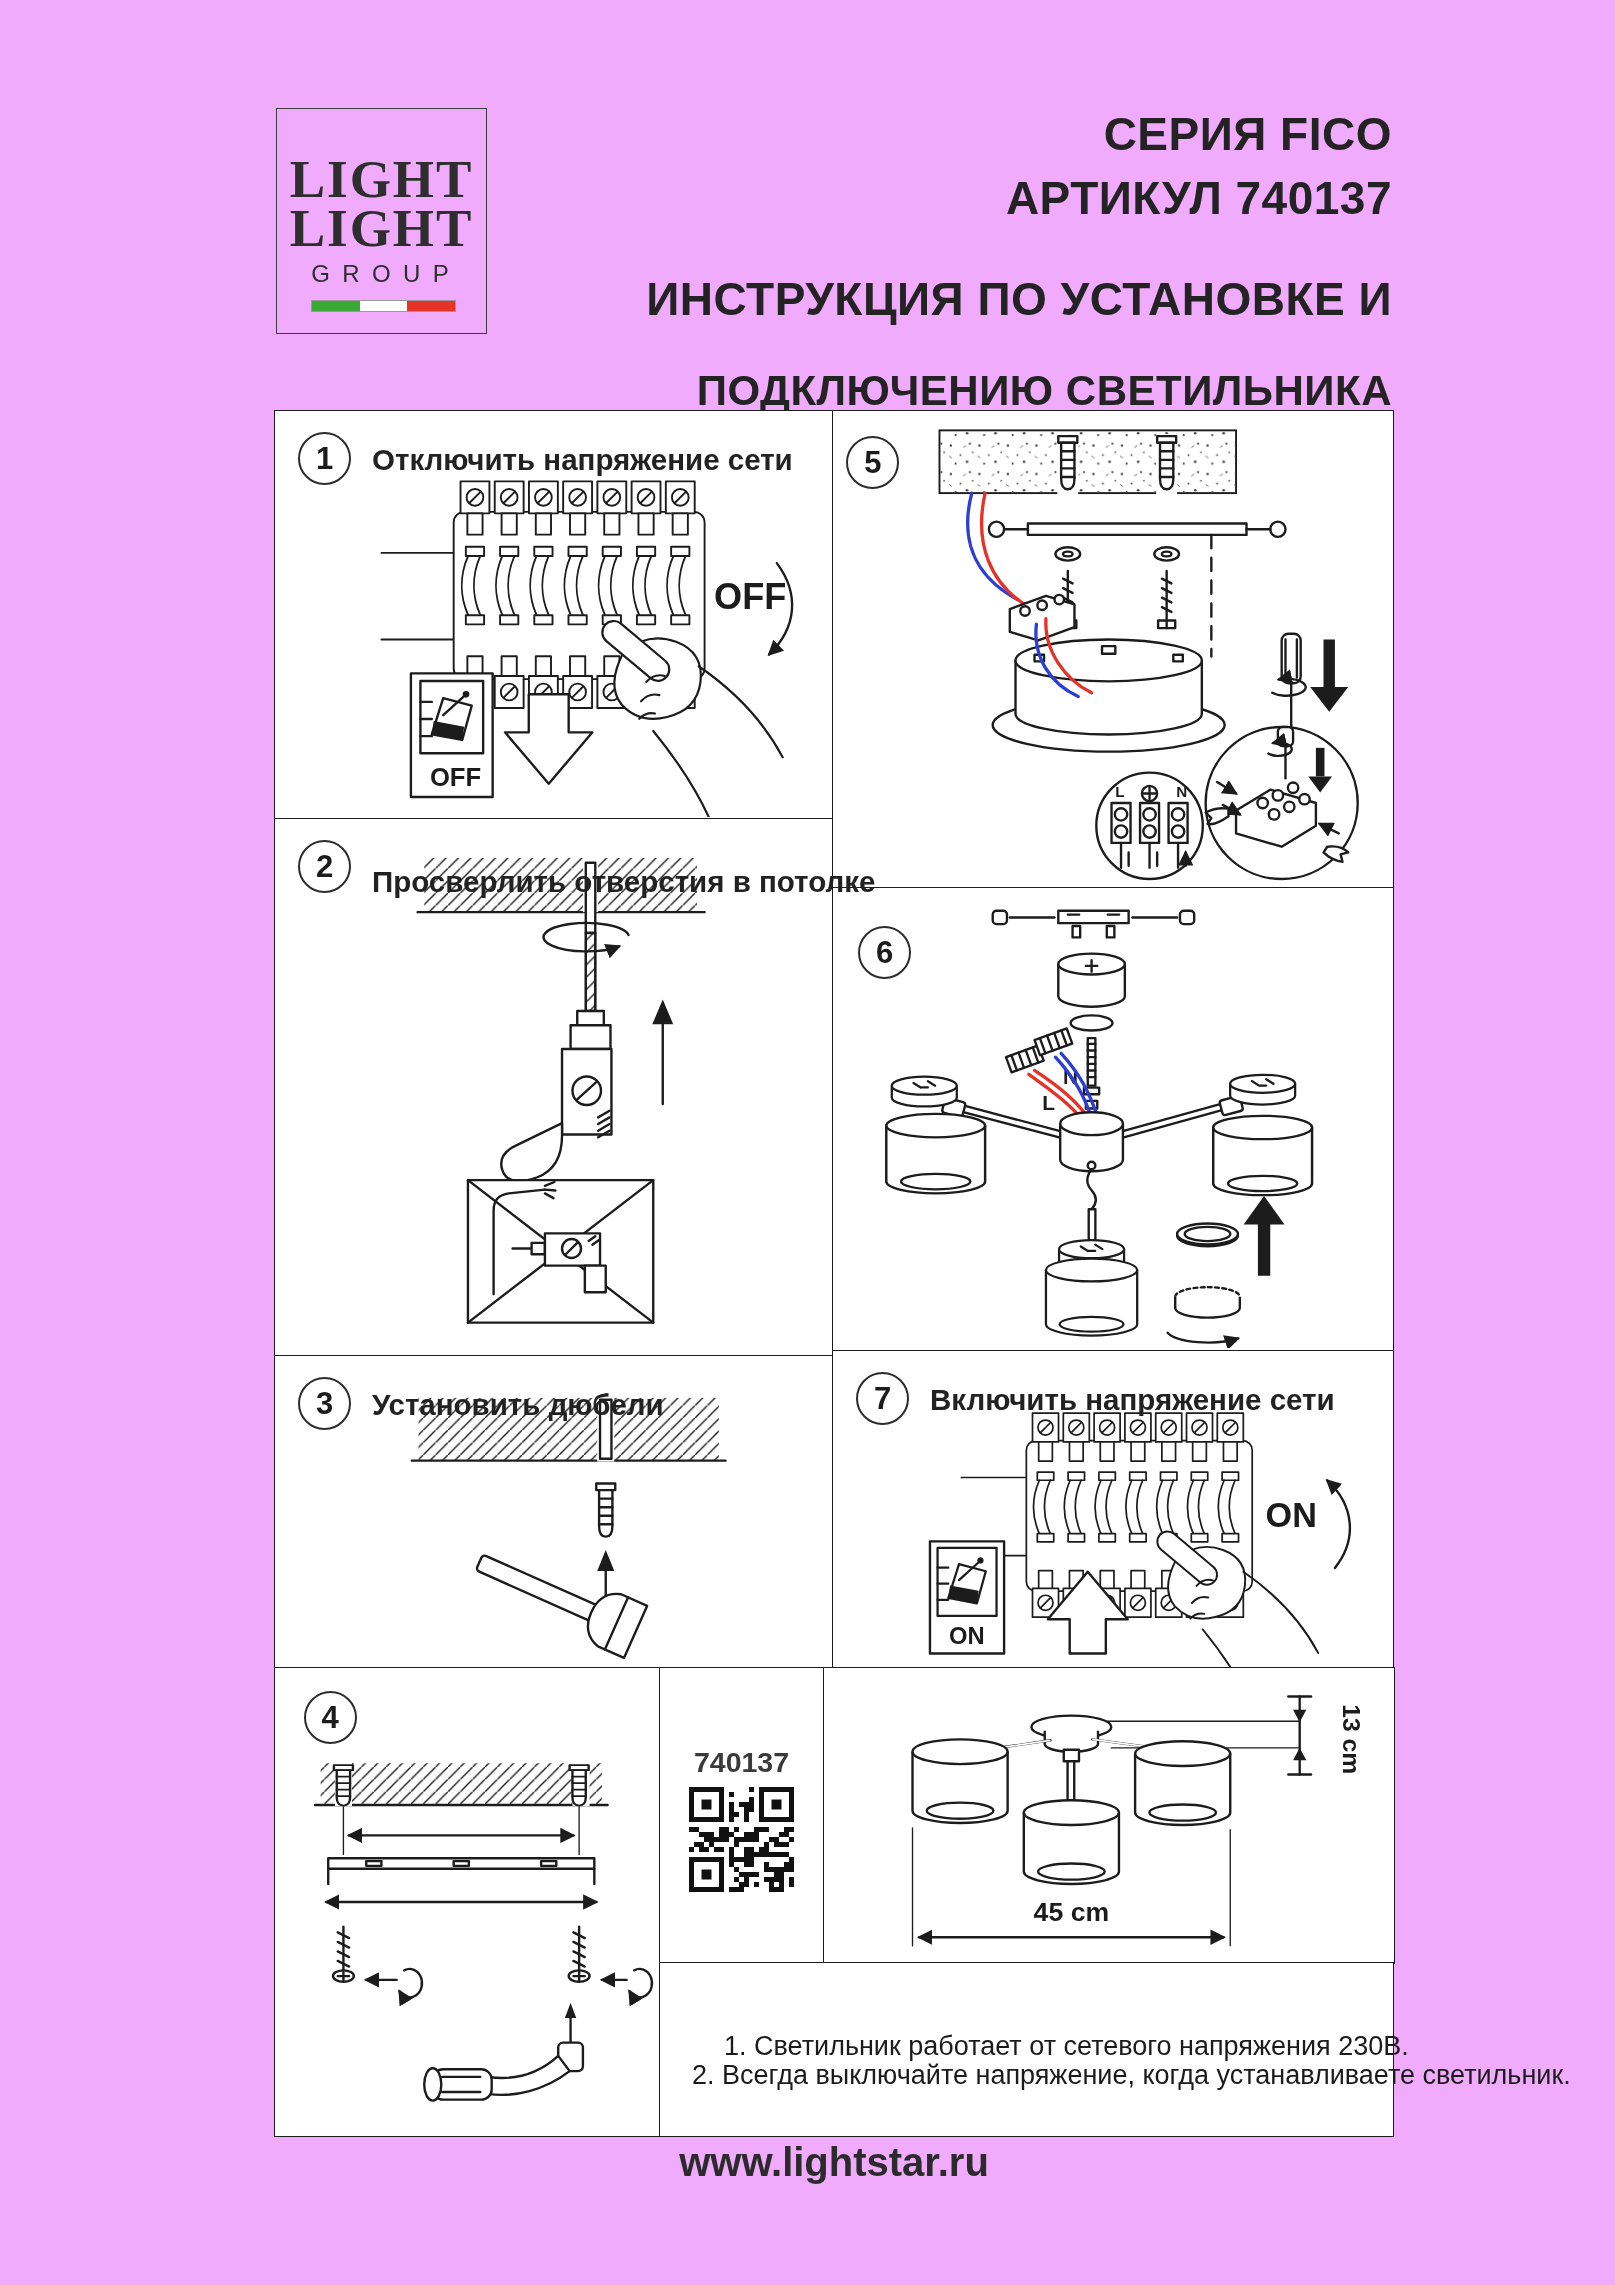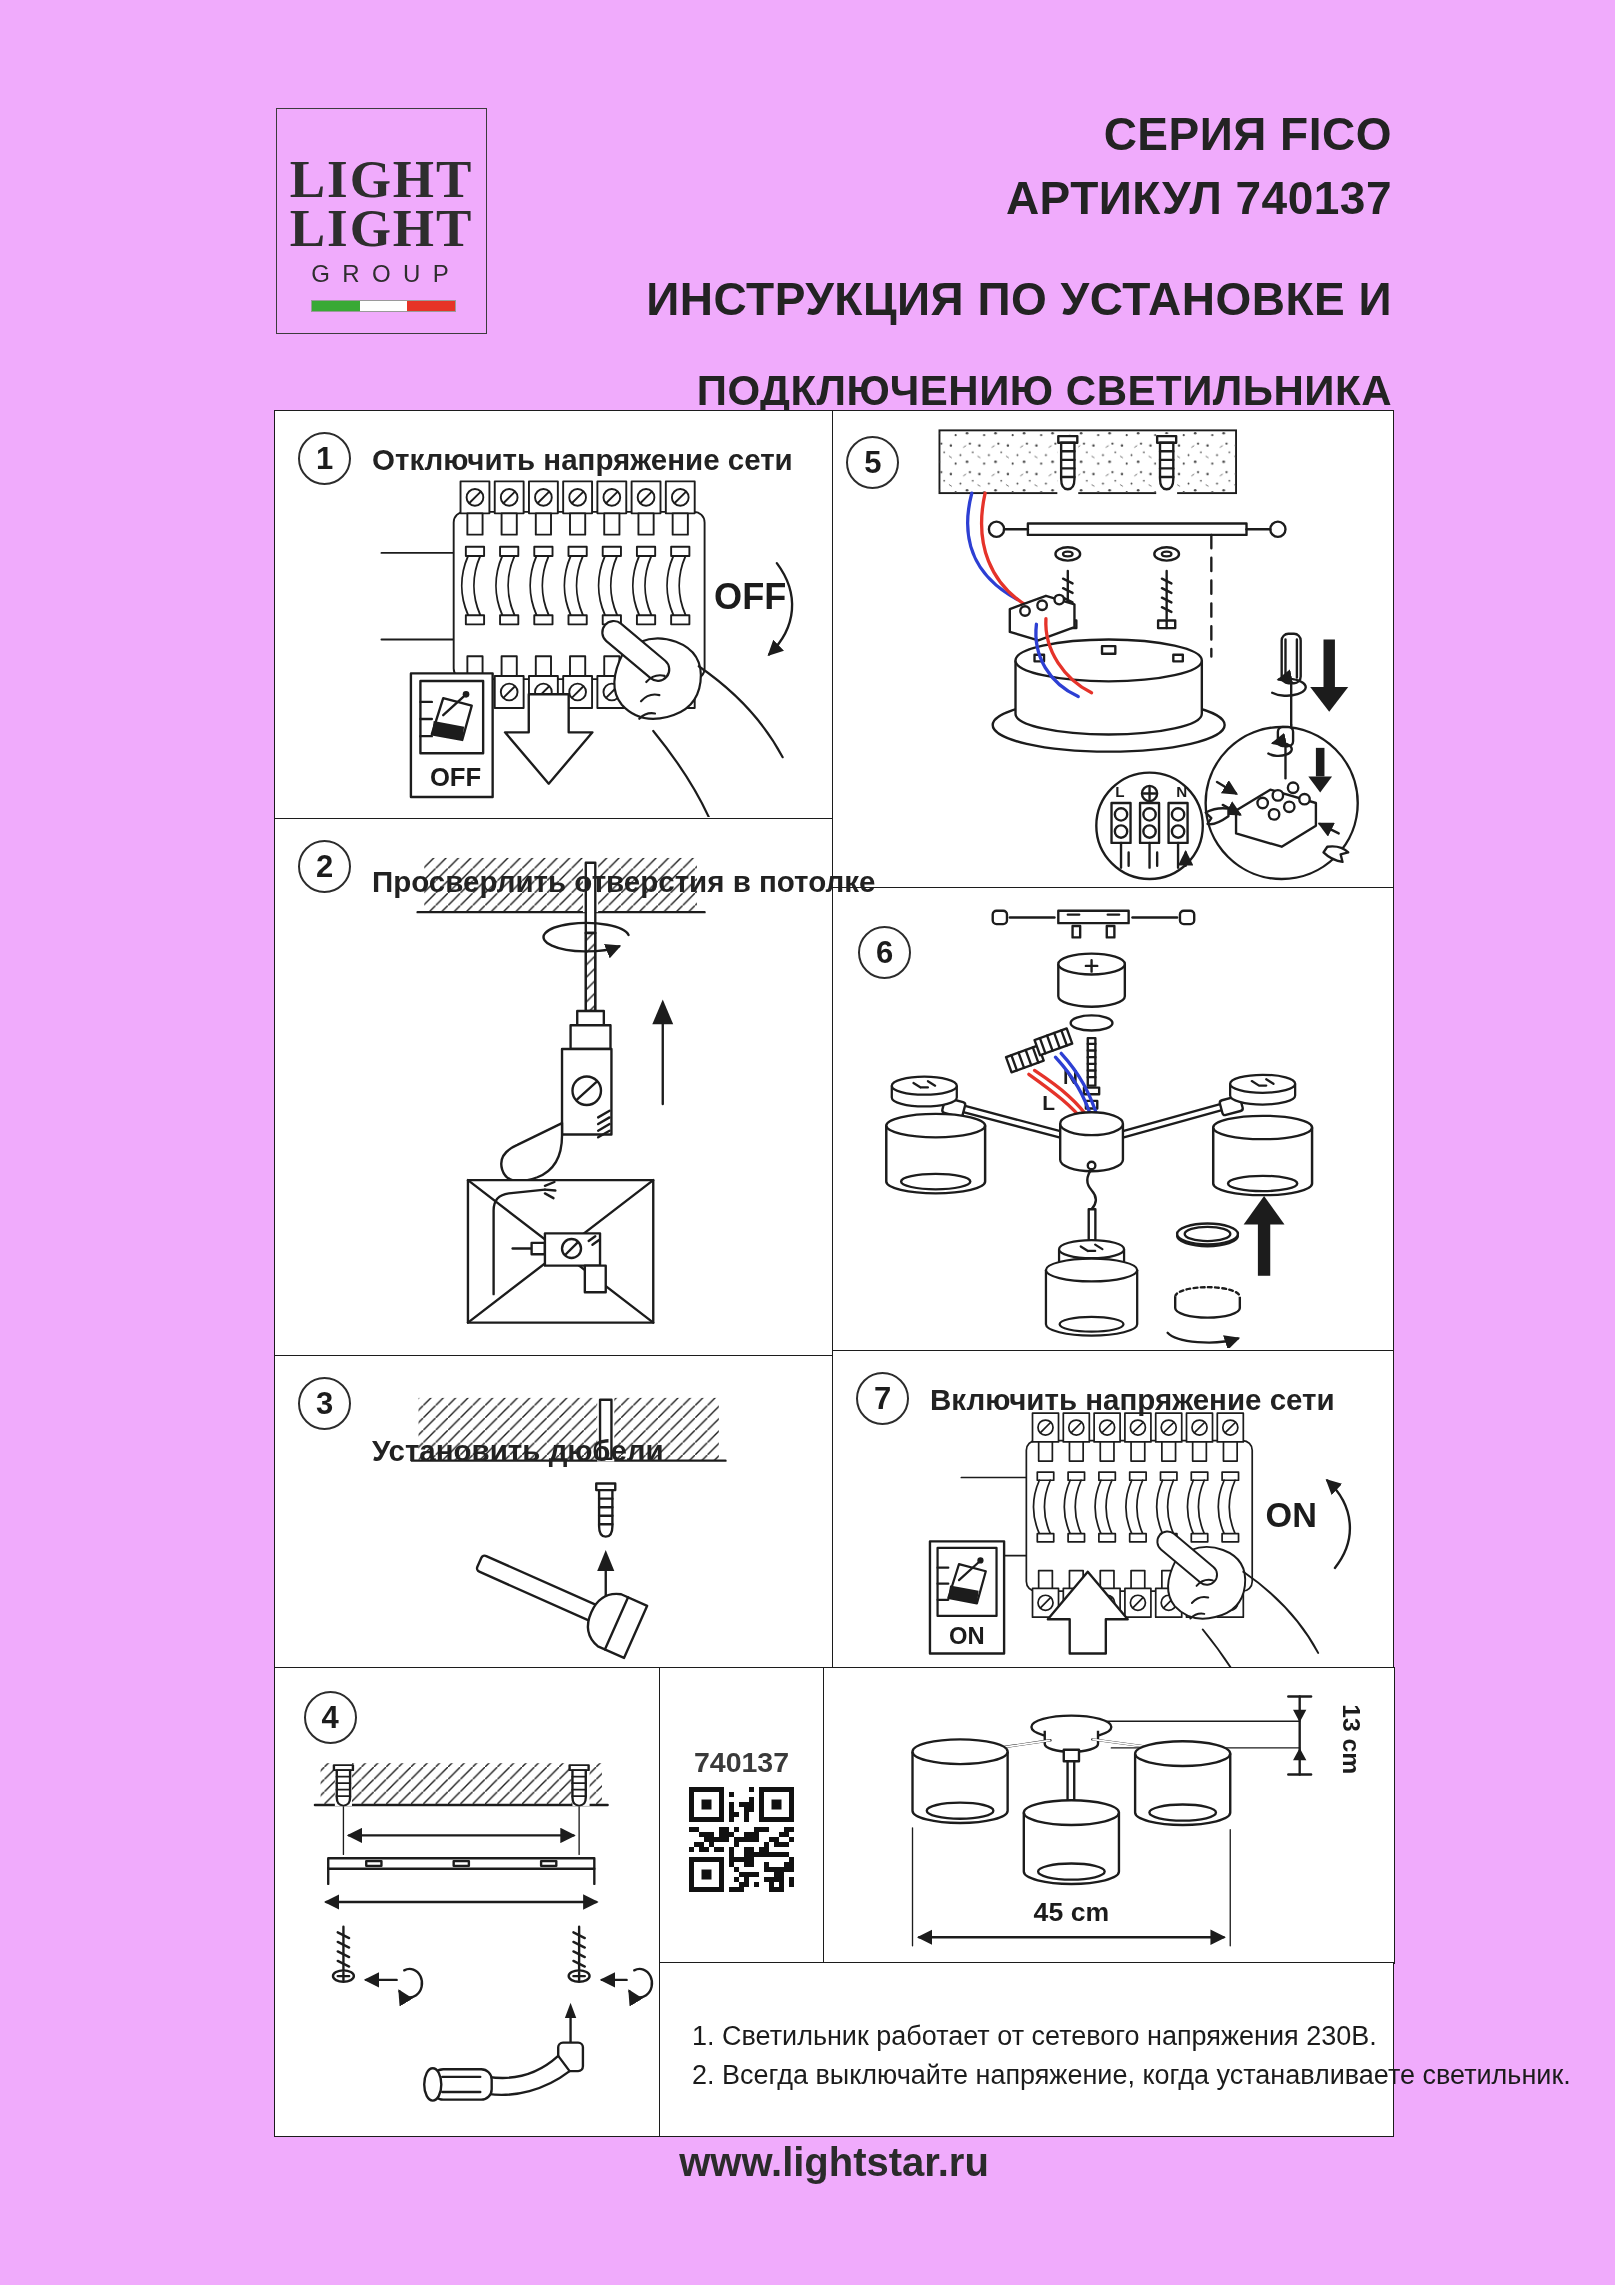--- a/index.html
+++ b/index.html
@@ -207,21 +207,21 @@
         <circle cx="312" cy="452" r="10" class="fw" stroke-width="2"></circle>
           <line x1="306" y1="458" x2="318" y2="446" class="ln" stroke-width="1.6"></line>
         <rect x="326" y="470" width="22" height="28" class="fw" stroke-width="2"></rect>
         <path class="ln" stroke-width="1.5" d="M330,444 l7,-5 M334,448 l7,-5"></path>
       </g>
     </svg>
   </div>
 
   <div class="panel" style="left:274px;top:1355px;width:560px;height:314px;">
     <div class="badge" style="left:23px;top:21px;">3</div>
-    <div class="ptitle" style="left:97px;top:32px;margin-top:46px;">Установить дюбели</div>
+    <div class="ptitle" style="left:97px;top:32px;">Установить дюбели</div>
     <svg width="556" height="310" viewBox="0 0 585 326">
       <g>
         <rect x="151" y="44" width="316" height="66" fill="#fff"></rect>
         <rect x="151" y="44" width="316" height="66" fill="url(#hatch)"></rect>
         <line x1="144" y1="110" x2="474" y2="110" class="ln" stroke-width="3"></line>
         <rect x="339" y="43" width="18" height="68" fill="#fff"></rect>
         <rect x="342" y="46" width="12" height="62" class="fw" stroke-width="2"></rect>
       </g>
       <use href="#dowel" transform="translate(341,134)"></use>
       <g>
@@ -655,20 +655,20 @@
       </g>
       <g>
         <path class="ln thin" d="M93,168 V292 M427,170 V292"></path>
         <line x1="100" y1="283" x2="420" y2="283" class="ln" stroke-width="2" marker-start="url(#ah)" marker-end="url(#ah)"></line>
         <text class="svgt" font-size="28" x="260" y="266" text-anchor="middle">45 cm</text>
       </g>
     </svg>
   </div>
 
   <div class="panel" id="notes-cell" style="left:659px;top:1962px;width:735px;height:175px;">
-    <div class="note-line" style="top:58px;">1. Светильник работает от сетевого напряжения 230В.</div>
+    <div class="note-line" style="top:68px;margin-left:32px;">1. Светильник работает от сетевого напряжения 230В.</div>
     <div class="note-line" style="top:97px;">2. Всегда выключайте напряжение, когда устанавливаете светильник.</div>
   </div>
 
   <div id="footer">www.lightstar.ru</div>
 
 </div>
 
 
 </body></html>

